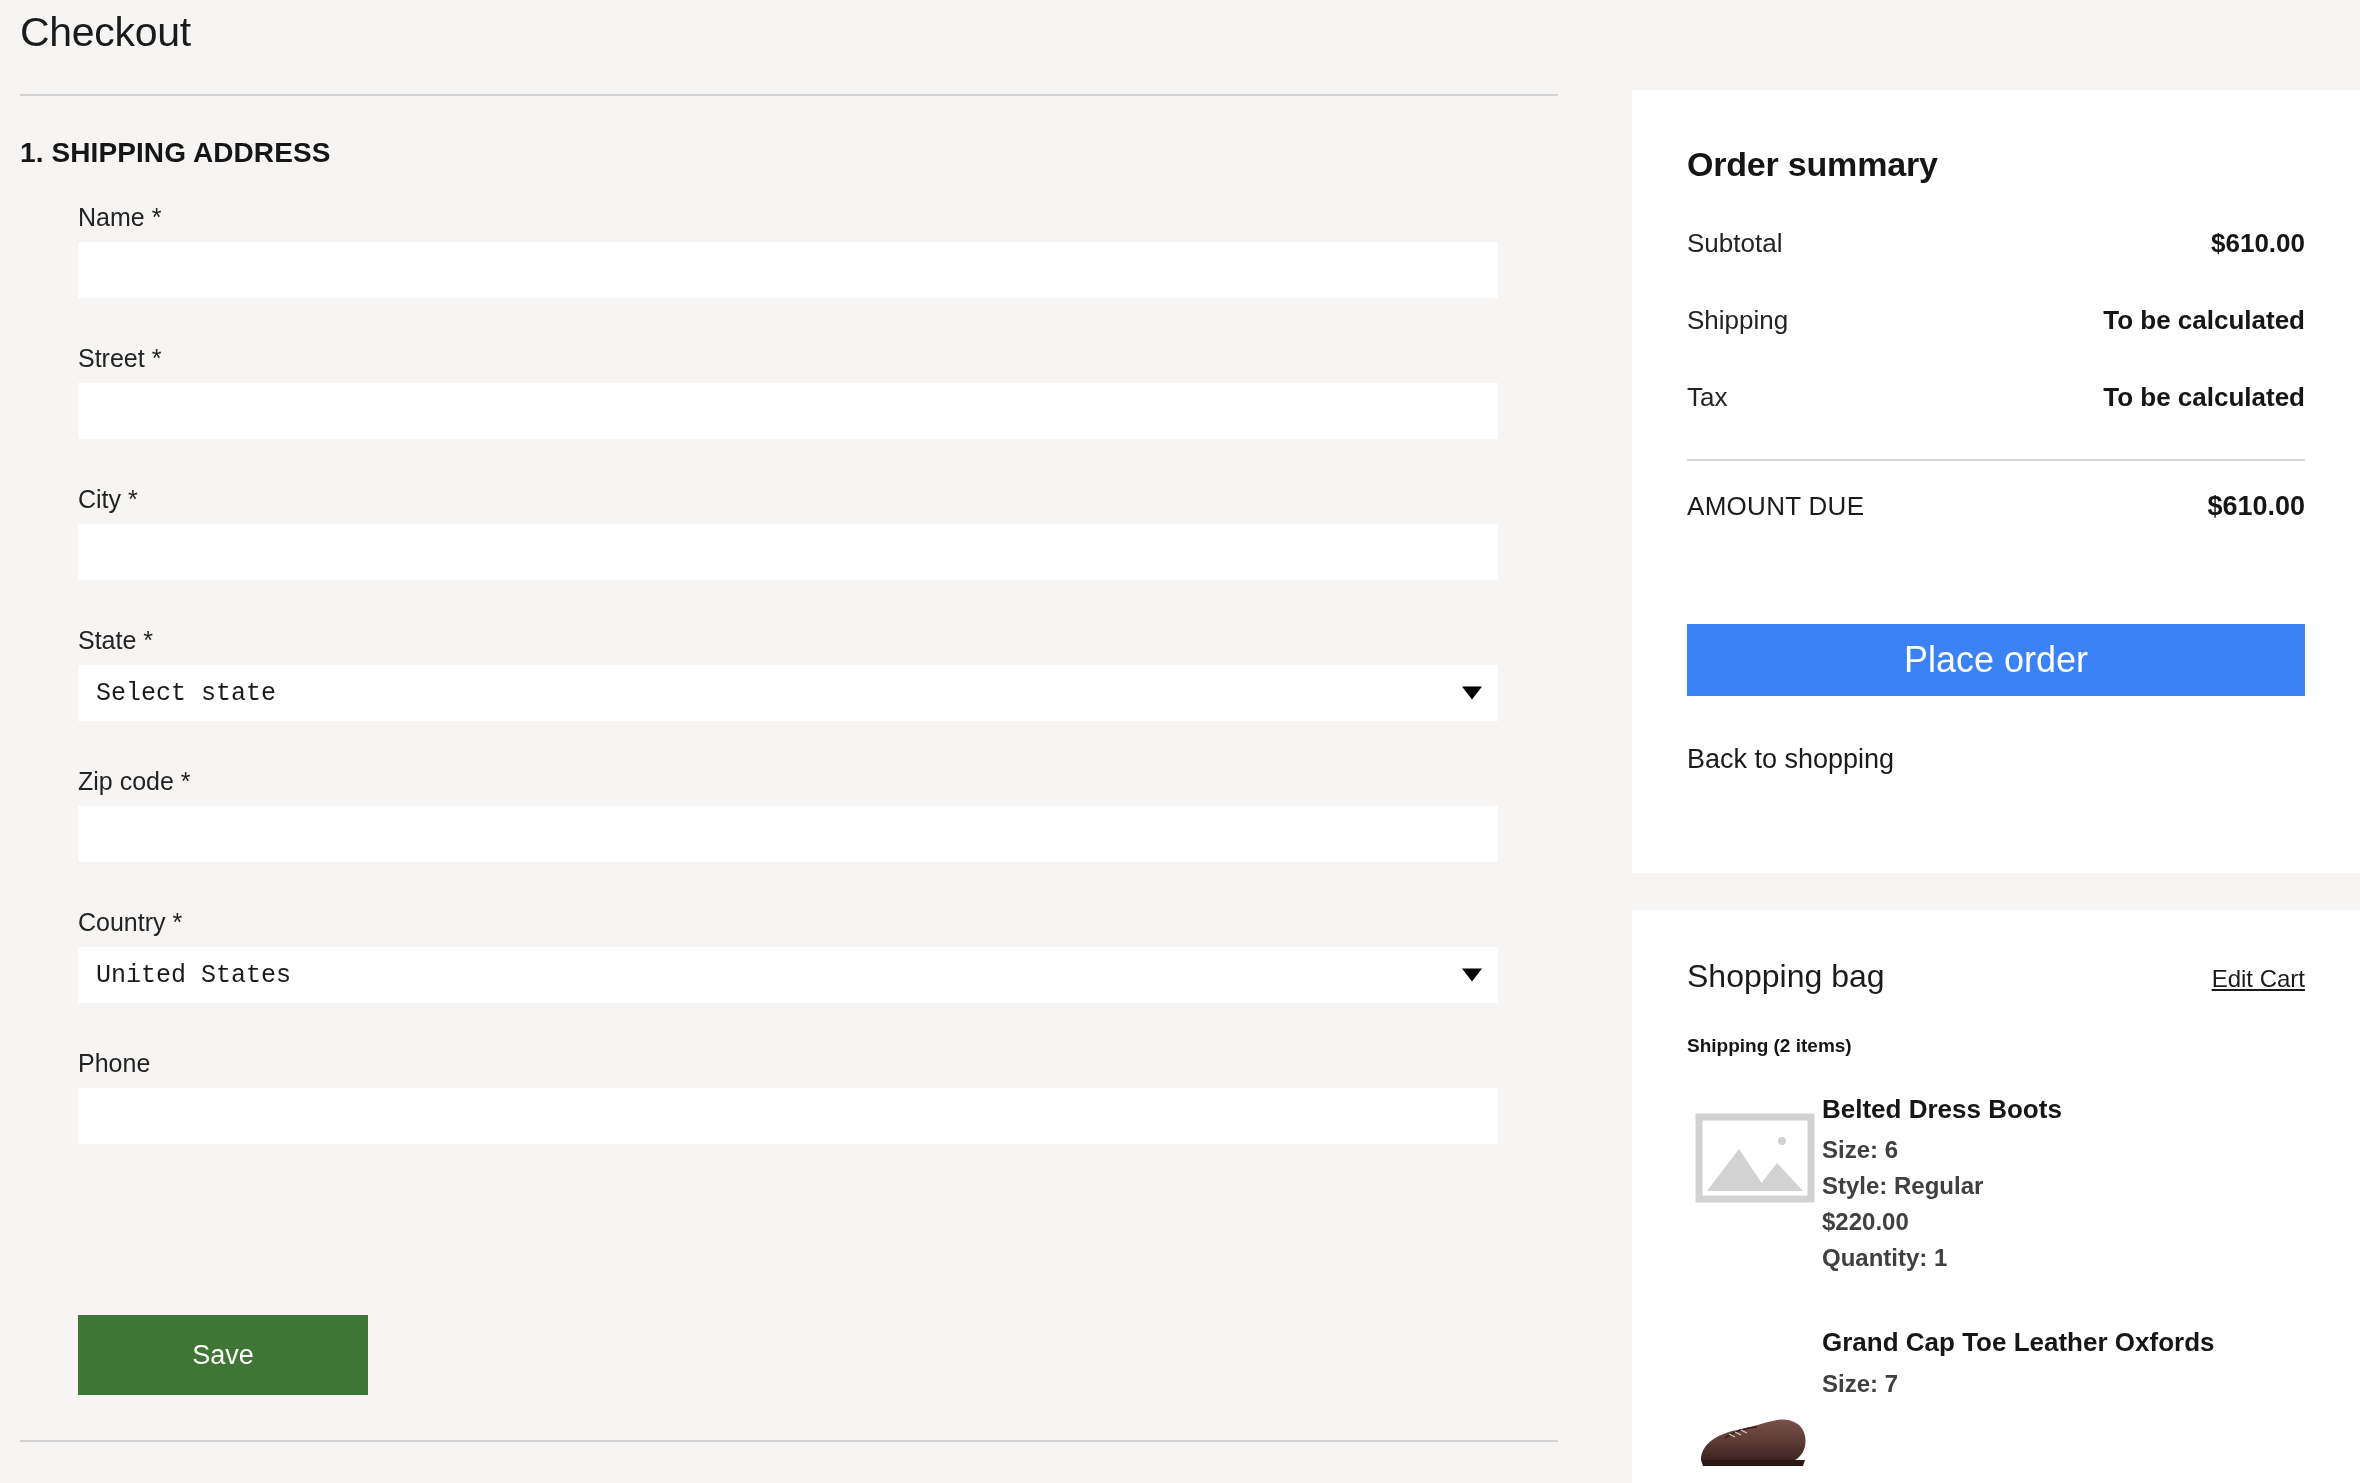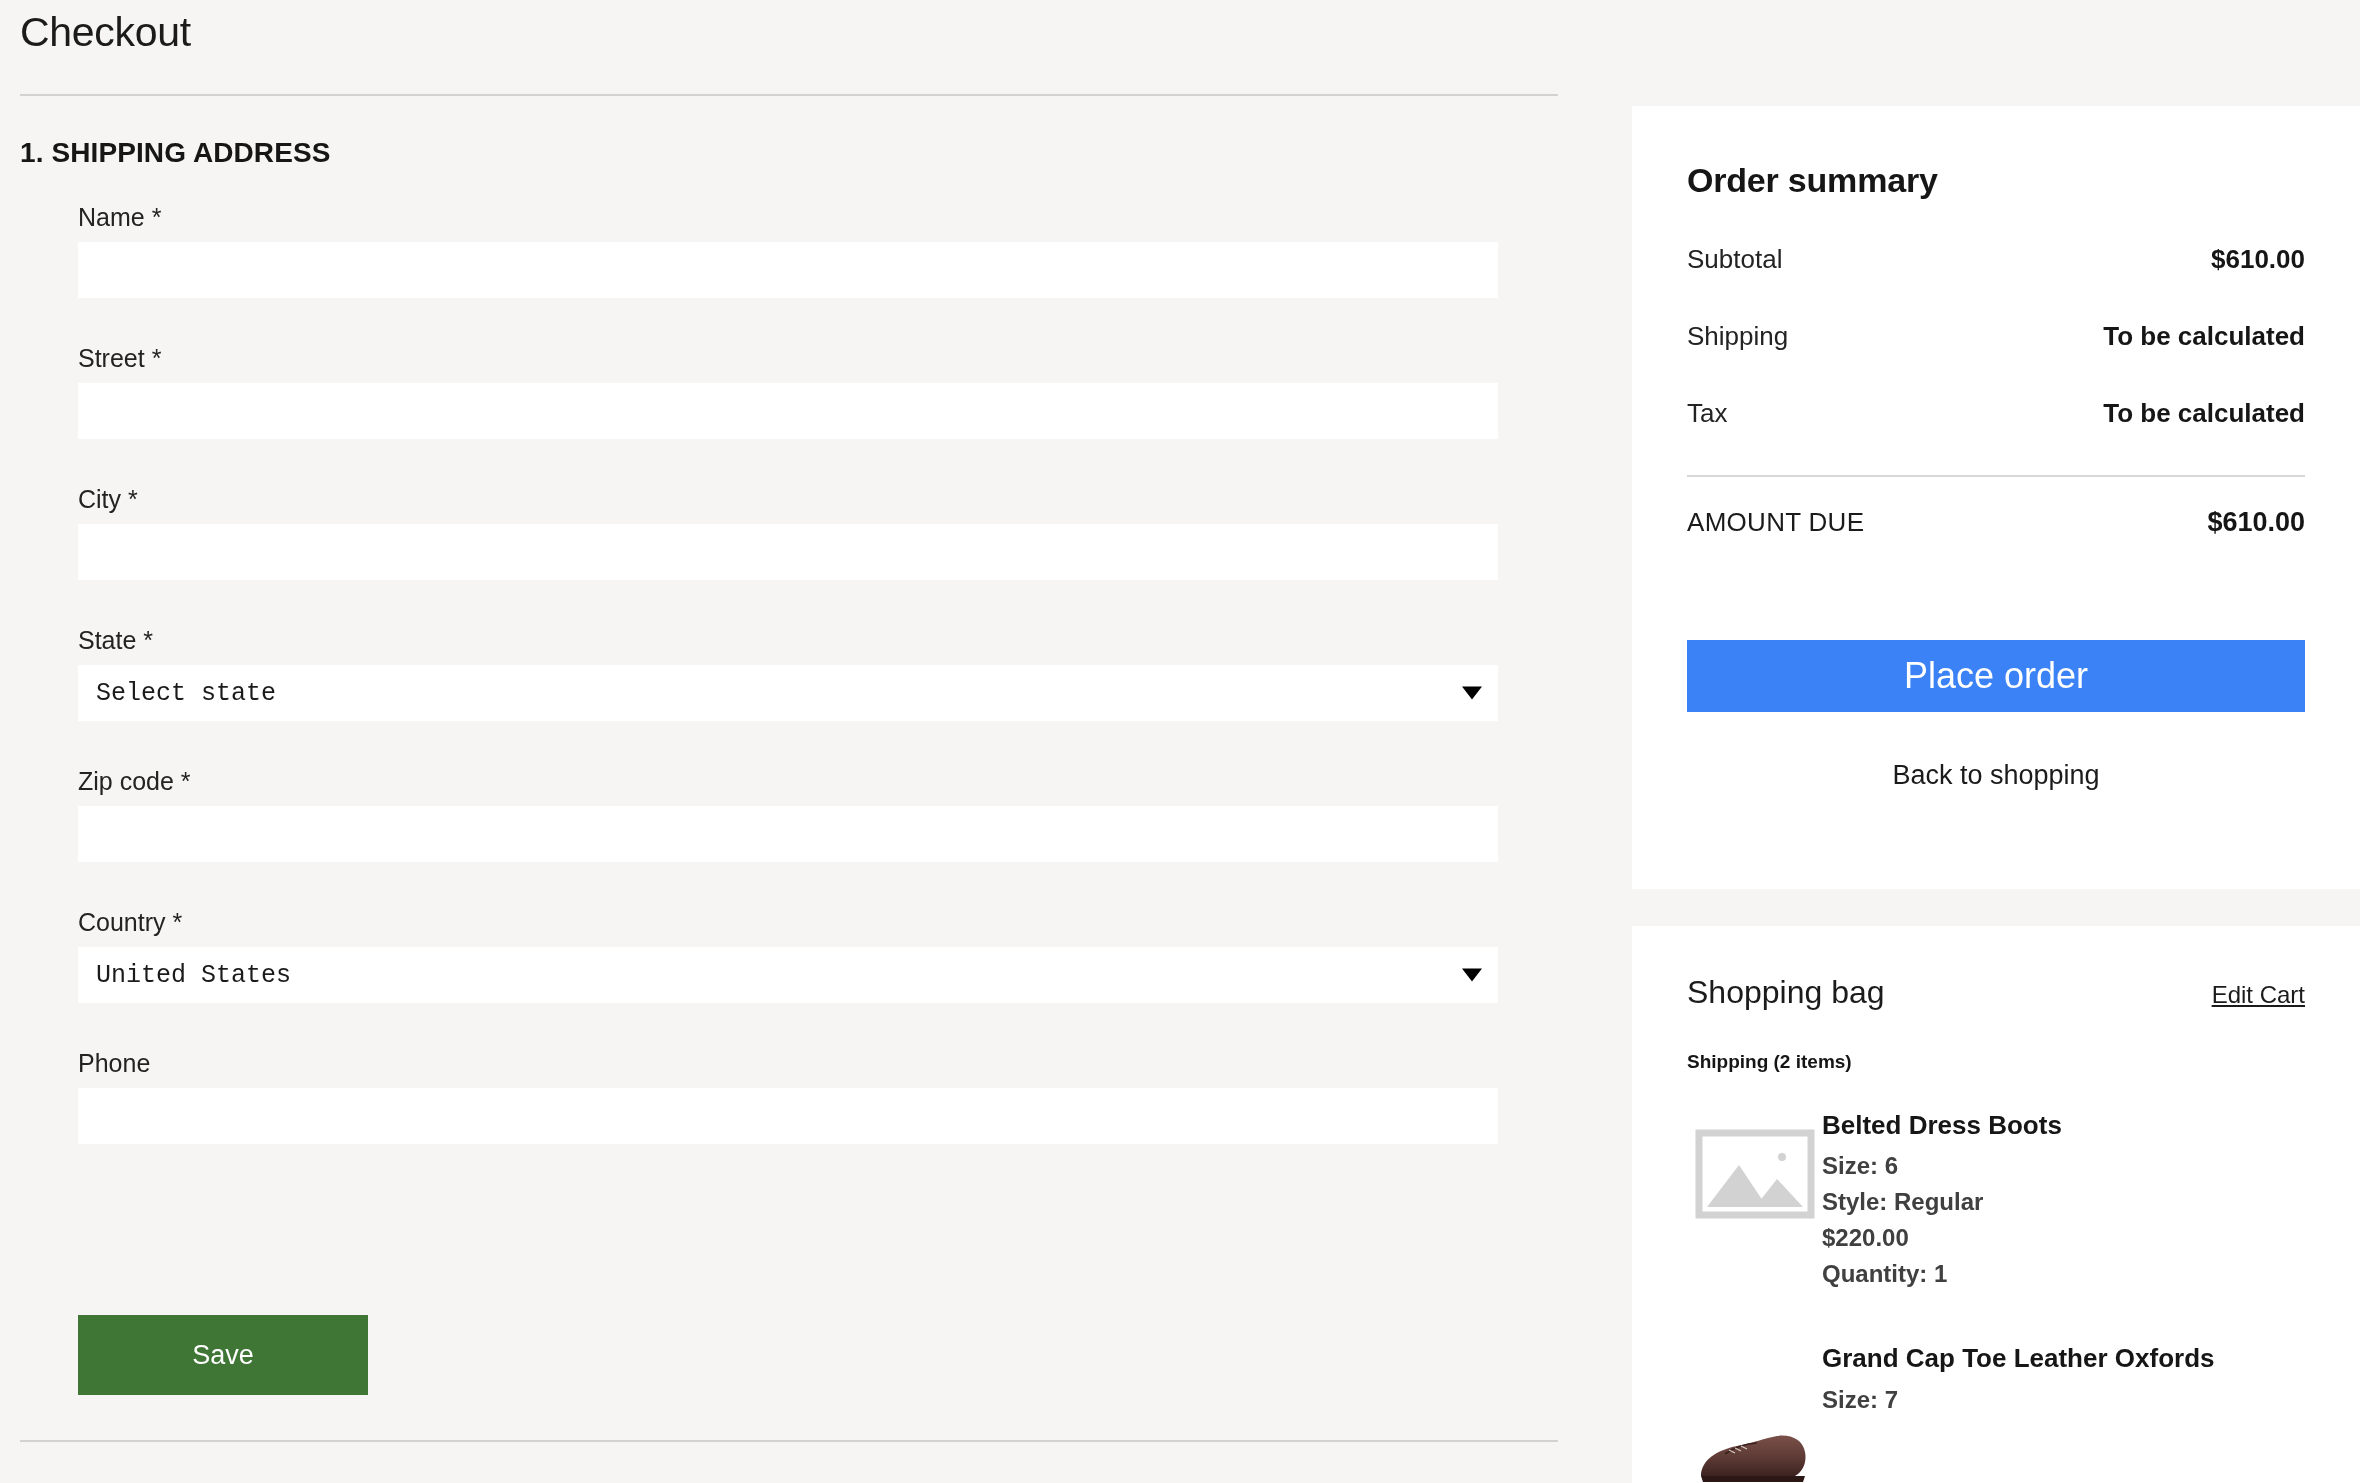--- a/index.html
+++ b/index.html
@@ -164,21 +164,21 @@
     cursor: pointer;
     display: flex;
     align-items: center;
     justify-content: center;
   }
 
   
   .right-col {
     position: absolute;
     left: 1632px;
-    top: 16px;
+    top: 0;
     width: 728px;
     height: 1350px;
   }
 
   .card {
     background: #ffffff;
     width: 728px;
     position: absolute;
     left: 0;
   }
@@ -252,21 +252,21 @@
     font-size: 36px;
     display: flex;
     align-items: center;
     justify-content: center;
     cursor: default;
   }
 
   .link-back {
     display: block;
     margin-top: 48px;
-    text-align: center;
+    text-align: left;
     font-size: 27px;
     color: #1b1b1b;
     text-decoration: none;
     cursor: pointer;
   }
 
   .card-bag {
     top: 910px;
     height: 573px;
     padding: 48px 55px 0 55px;

